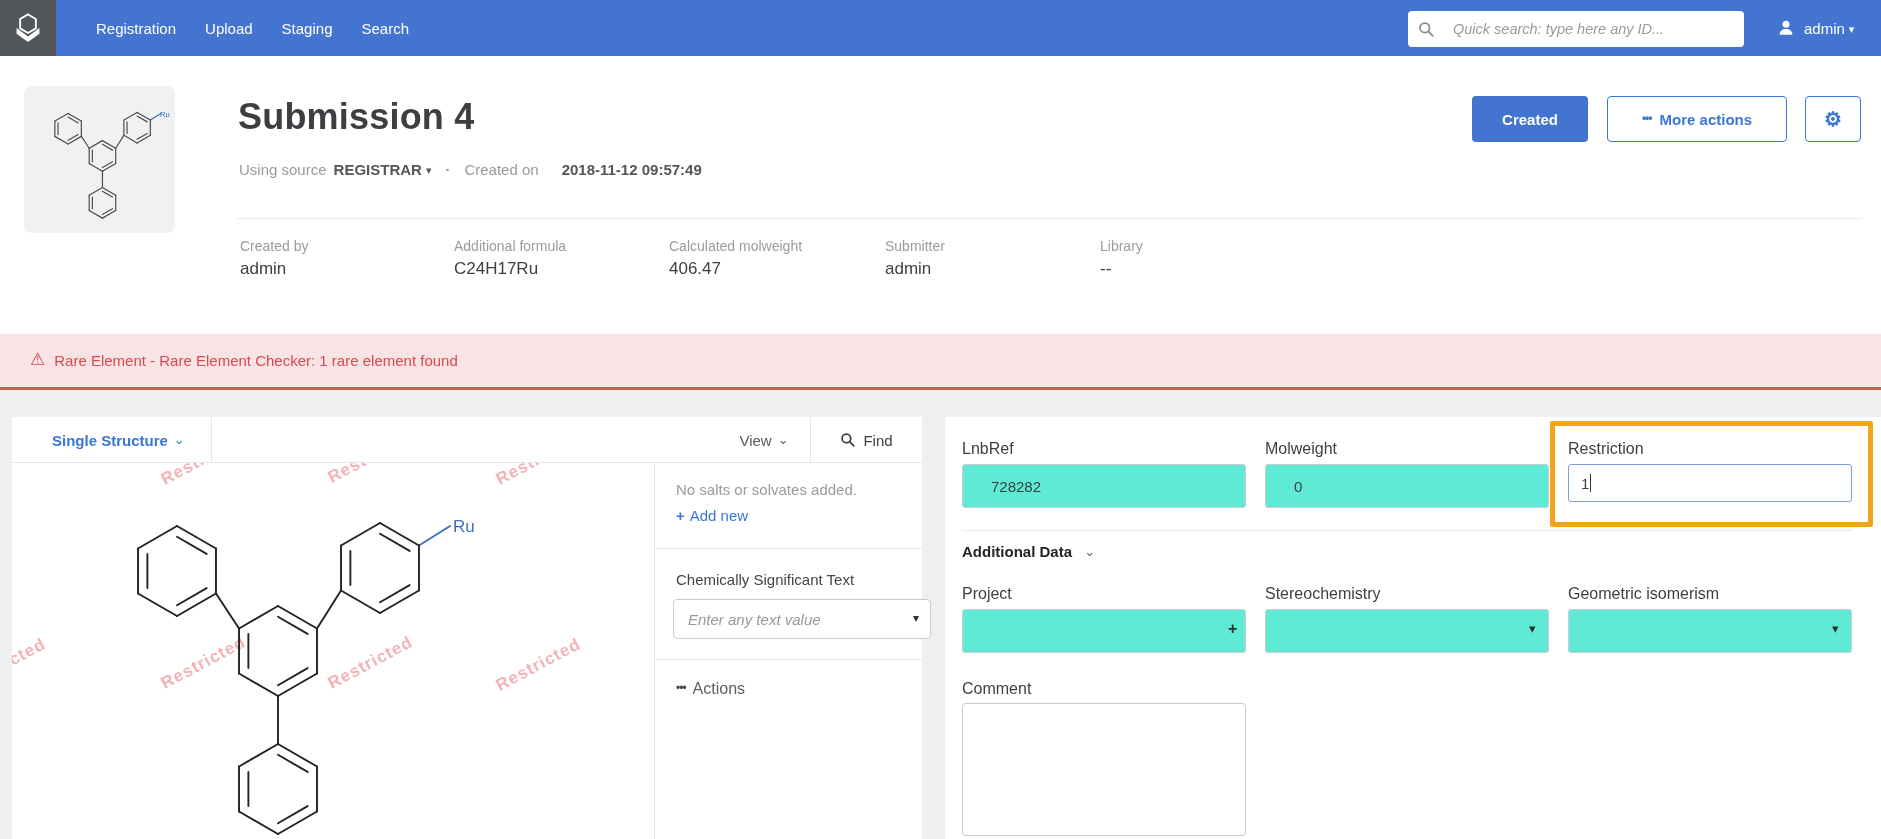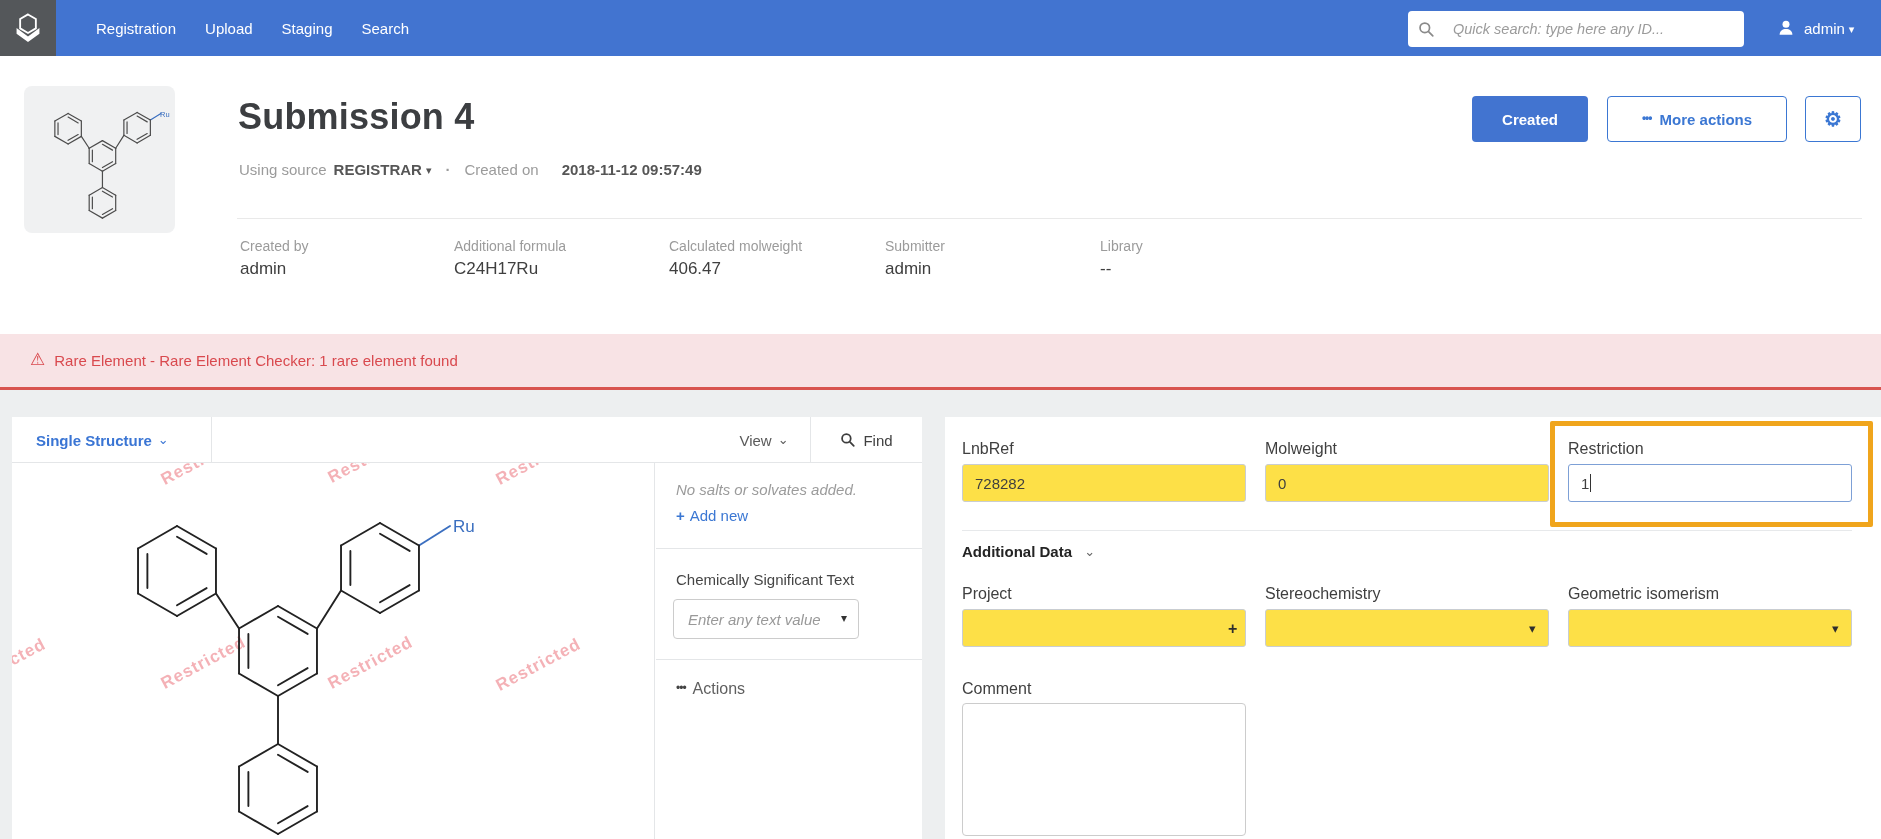--- a/index.html
+++ b/index.html
@@ -49,54 +49,54 @@
   
   .alert{position:absolute;left:0;top:334px;width:1881px;height:56px;background:#f8e3e5;
     border-bottom:3px solid #d9544f;display:flex;align-items:center;padding-left:30px;}
   .alert .w-icon{color:#d9494e;font-size:17px;margin-right:9px;position:relative;top:-1px;}
   .alert .a-text{color:#d9494e;font-size:15px;font-weight:400;}
 
   
   .panel-left{position:absolute;left:12px;top:417px;width:910px;height:422px;background:#fff;}
   .pl-header{position:absolute;left:0;top:0;width:910px;height:46px;border-bottom:1px solid #e4e6e8;}
   .mode-cell{position:absolute;left:0;top:0;width:200px;height:46px;border-right:1px solid #e4e6e8;
-    display:flex;align-items:center;padding-left:24px;color:#3a75d4;font-weight:700;font-size:15px;cursor:pointer;}
+    display:flex;align-items:center;padding-left:40px;color:#3a75d4;font-weight:700;font-size:15px;cursor:pointer;}
   .mode-cell .caret-sm{font-size:13px;margin-left:6px;font-weight:400;position:relative;top:-1px;}
   .view-btn{position:absolute;left:706px;top:0;width:92px;height:46px;display:flex;align-items:center;
     justify-content:center;color:#5a5a5a;font-size:15px;cursor:pointer;}
   .view-btn .caret-sm{font-size:13px;margin-left:6px;position:relative;top:-1px;}
   .find-cell{position:absolute;left:798px;top:0;width:112px;height:46px;border-left:1px solid #e4e6e8;
     display:flex;align-items:center;justify-content:center;color:#404040;font-size:15px;font-weight:500;cursor:pointer;}
   .find-cell svg{margin-right:7px;color:#3d3d3d;}
   .canvas{position:absolute;left:0;top:46px;width:643px;height:376px;border-right:1px solid #e4e6e8;
     overflow:hidden;background:#fff;}
   .wm{position:absolute;font-size:17px;font-weight:600;letter-spacing:1px;color:rgba(232,92,102,.48);
     transform:rotate(-28deg);white-space:nowrap;pointer-events:none;}
 
   .salt-col{position:absolute;left:644px;top:46px;width:266px;height:376px;}
   .salt-sec1{position:absolute;left:0;top:0;width:266px;height:86px;border-bottom:1px solid #e4e6e8;}
-  .salts-empty{position:absolute;left:20px;top:18px;font-size:15px;font-style:italic;color:#9b9b9b;}
+  .salts-empty{position:absolute;left:20px;top:18px;font-size:15px;color:#9b9b9b;}
   .add-new{position:absolute;left:20px;top:44px;font-size:15px;color:#3b77d3;font-weight:500;cursor:pointer;}
   .add-new .plus{font-weight:700;margin-right:5px;}
   .salt-sec2{position:absolute;left:0;top:86px;width:266px;height:111px;border-bottom:1px solid #e4e6e8;}
   .cst-label{position:absolute;left:20px;top:22px;font-size:15px;color:#454545;}
-  .cst-wrap{position:absolute;left:17px;top:50px;width:186px;height:40px;border-radius:9px;}
+  .cst-wrap{position:absolute;left:17px;top:50px;width:258px;height:40px;border-radius:9px;}
   .cst-wrap input{width:100%;height:100%;border:1px solid #ccc;border-radius:4px;padding:0 30px 0 14px;
     font-size:15px;font-family:"Liberation Sans",sans-serif;color:#444;outline:none;}
   .cst-wrap input::placeholder{font-style:italic;color:#999;}
   .cst-wrap .dd-caret{position:absolute;right:12px;top:12px;font-size:12px;color:#333;pointer-events:none;}
   .salt-sec3{position:absolute;left:0;top:197px;width:266px;height:179px;}
   .actions-link{position:absolute;left:20px;top:20px;font-size:16px;color:#5f5f5f;cursor:pointer;}
   .actions-link .ell{letter-spacing:-1px;font-size:12px;margin-right:7px;color:#444;position:relative;top:-2px;}
 
   
   .panel-right{position:absolute;left:945px;top:417px;width:936px;height:422px;background:#fff;}
   .f-label{position:absolute;font-size:16px;color:#3f3f3f;}
-  .f-input{position:absolute;width:284px;height:38px;border:1px solid #c9cdd1;border-radius:3px;
-    padding:0 12px;font-size:15px;font-family:"Liberation Sans",sans-serif;color:#3f3f3f;outline:none;background:#fde047;}
+  .f-input{position:absolute;width:284px;height:44px;border:1px solid #c9cdd1;border-radius:3px;
+    padding:0 28px;font-size:15px;font-family:"Liberation Sans",sans-serif;color:#3f3f3f;outline:none;background:#5eead4;}
   .fake-input{position:absolute;width:284px;height:38px;border:1.5px solid #7da0d6;border-radius:3px;
     padding:0 12px;font-size:15px;color:#3f3f3f;background:#fff;display:flex;align-items:center;}
   .fake-input .caret-bar{display:inline-block;width:1px;height:18px;background:#333;margin-left:1px;}
   .suffix{position:absolute;font-size:13px;color:#2e2e2e;pointer-events:none;}
   .rp-divider{position:absolute;left:17px;top:113px;width:890px;height:1px;background:#e7e9eb;}
   .add-data{position:absolute;left:17px;top:126px;font-size:15px;font-weight:700;color:#242424;cursor:pointer;}
   .add-data .caret-sm{font-weight:400;color:#666;font-size:13px;margin-left:8px;position:relative;top:-1px;}
   .comment-ta{position:absolute;left:17px;top:286px;width:284px;height:133px;border:1px solid #ccc;
     border-radius:4px;resize:none;outline:none;font-family:"Liberation Sans",sans-serif;font-size:15px;padding:8px 12px;}
   .annotation{position:absolute;left:605px;top:4px;width:323px;height:106px;border:5px solid #f0a51c;

